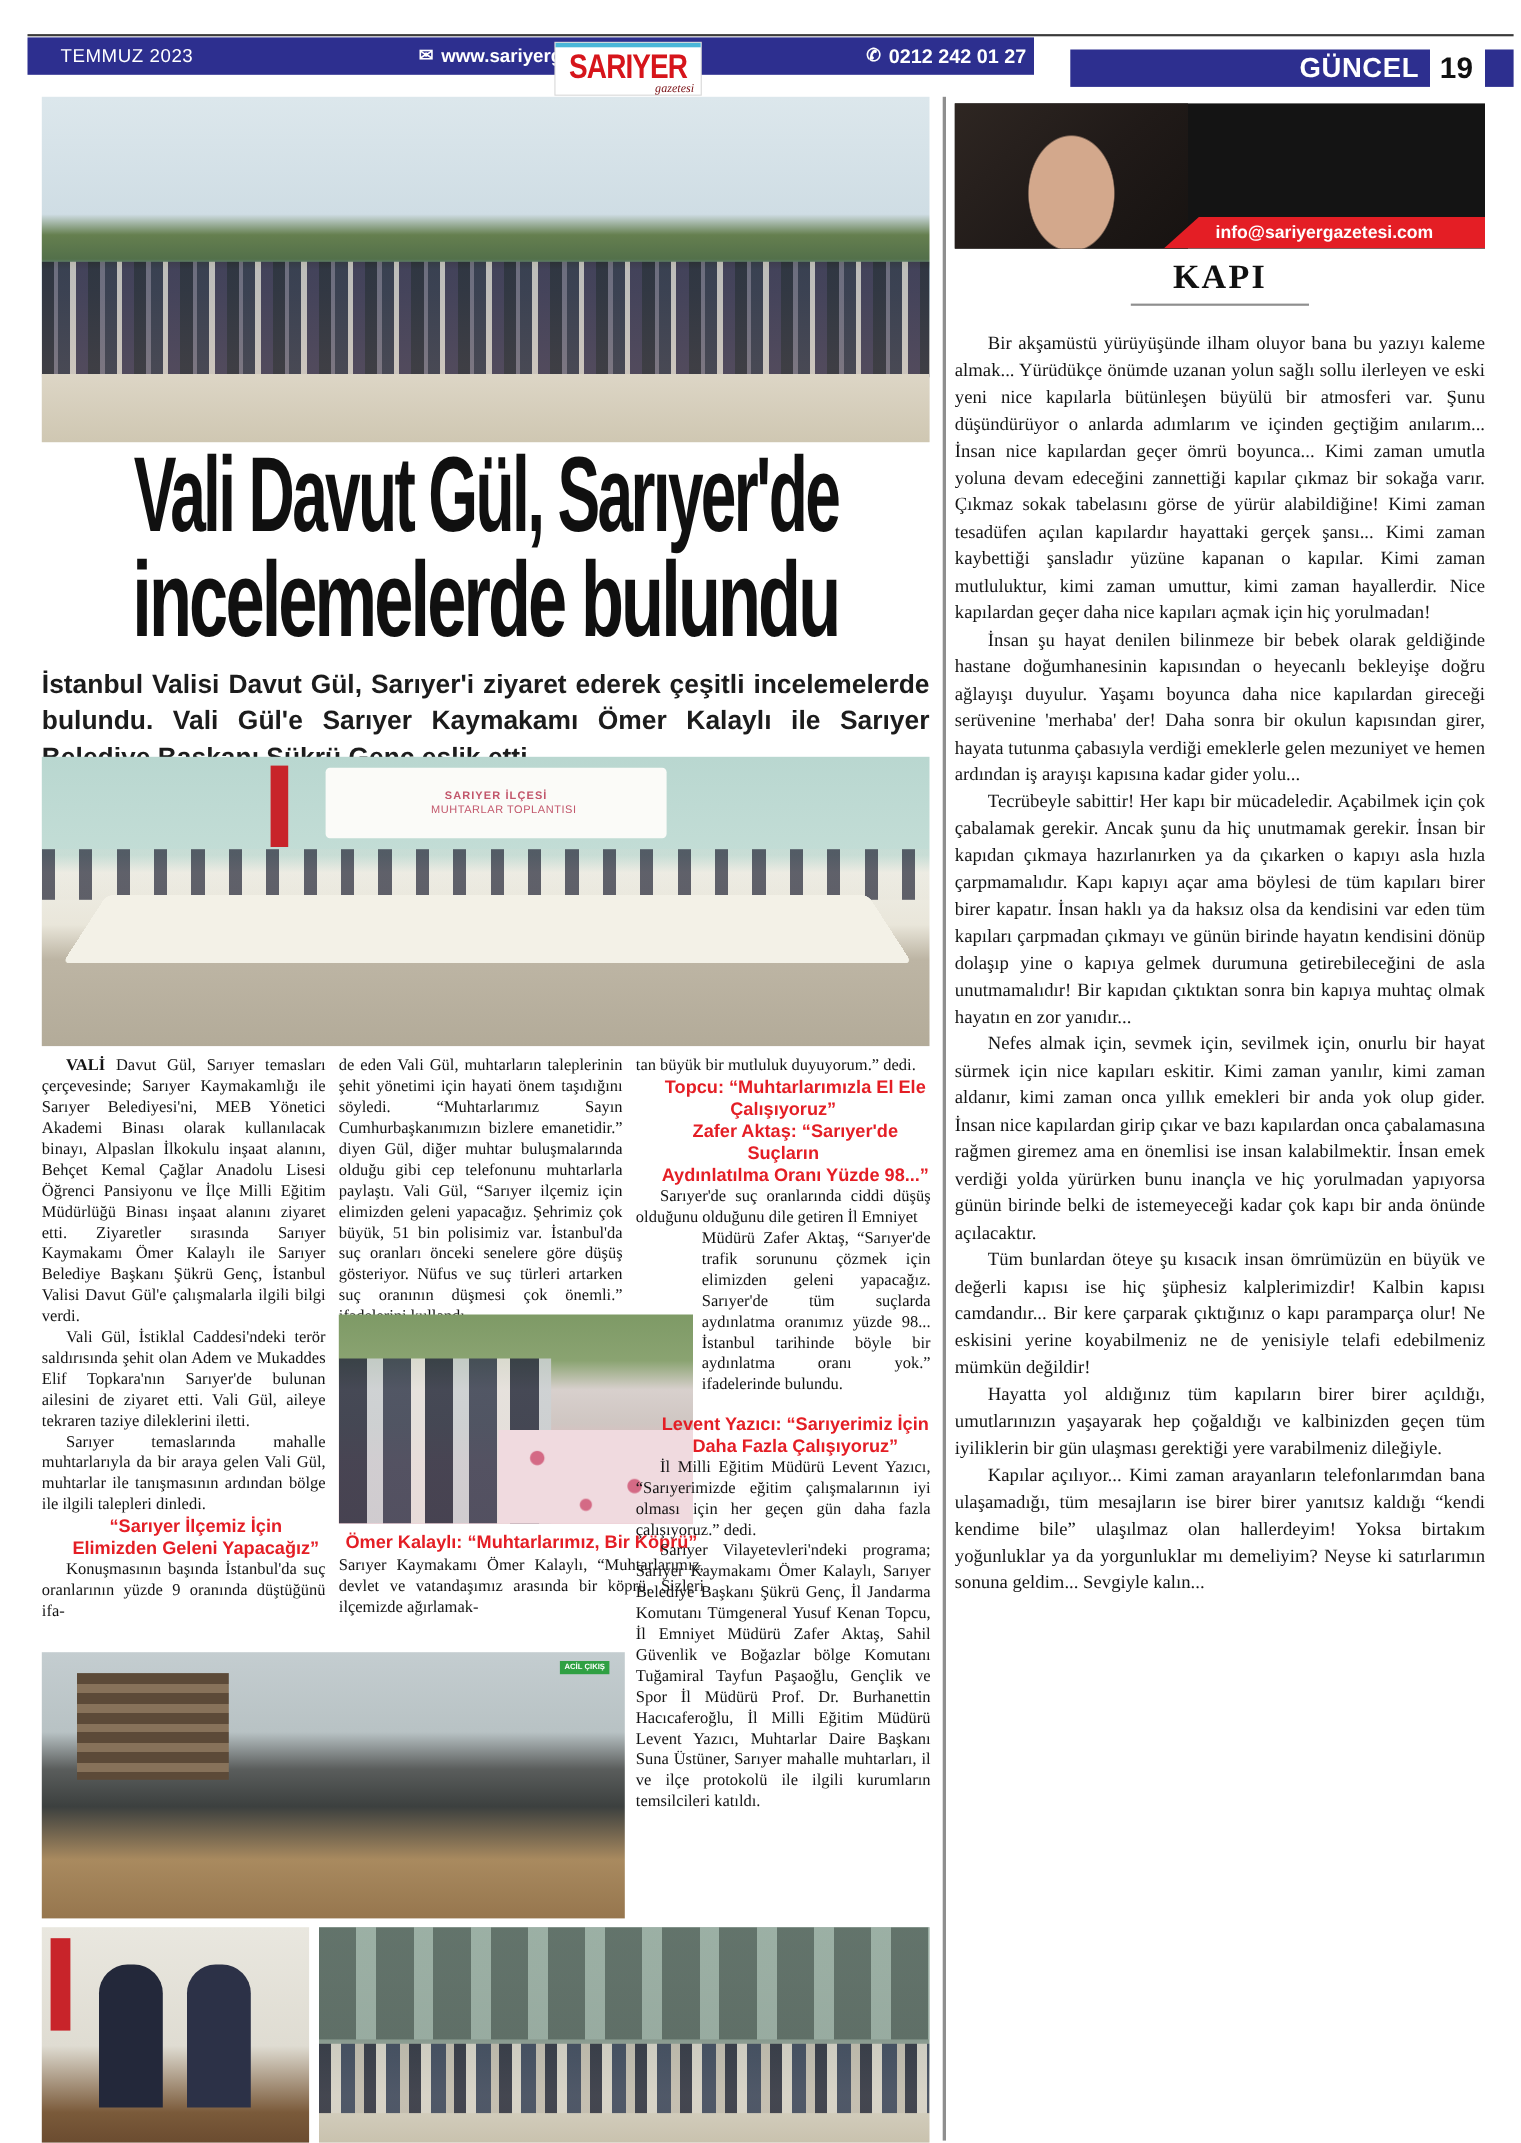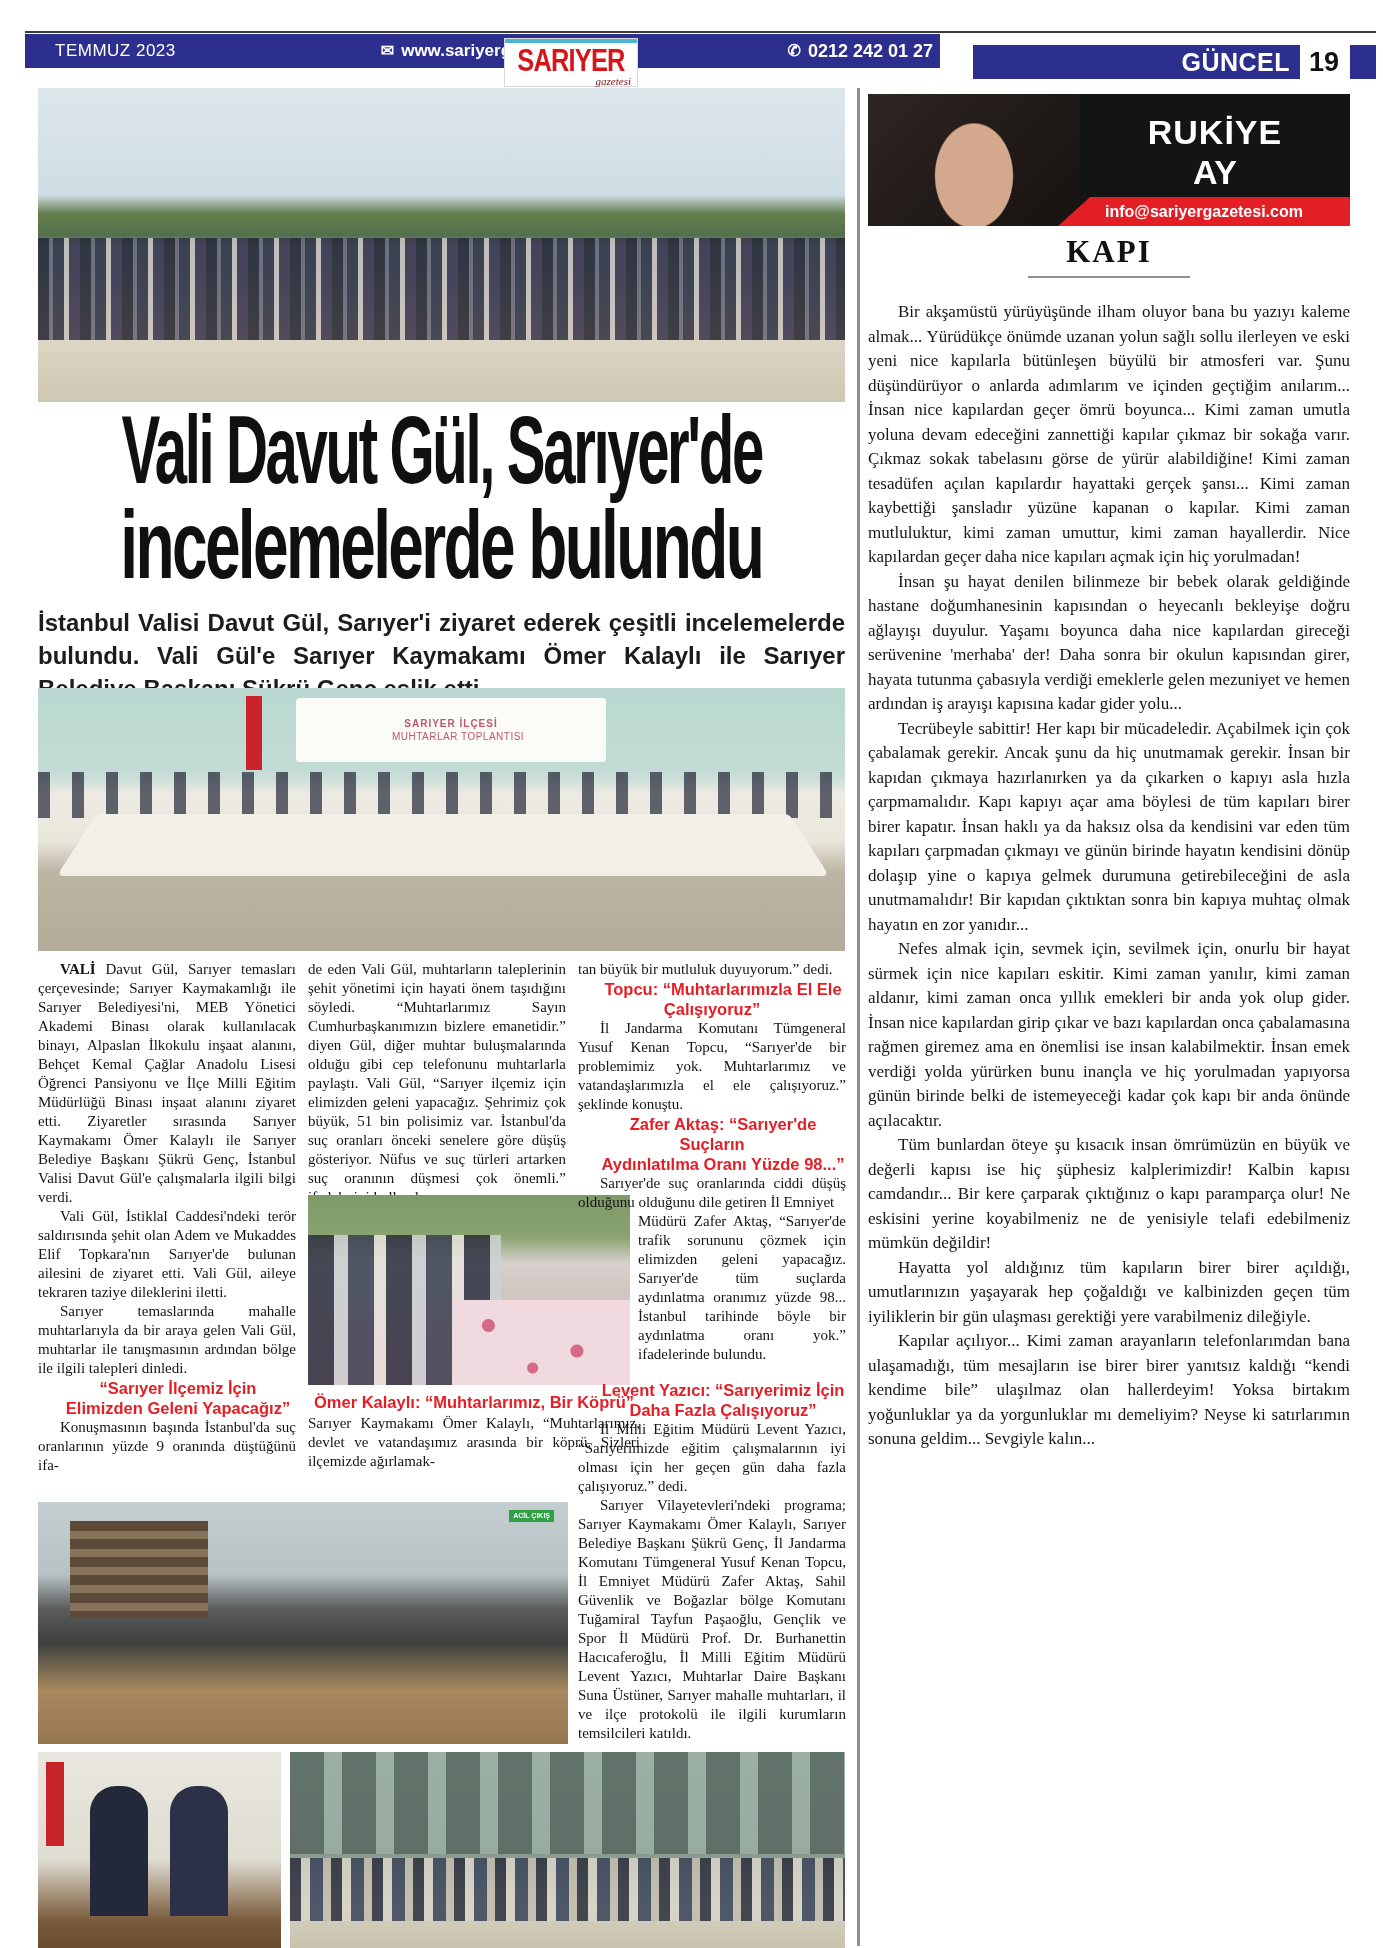--- a/index.html
+++ b/index.html
@@ -186,21 +186,20 @@
   <div class="figures"></div>
   <div class="cloth"></div>
 </div>
 
 <div class="abs col2-sub">Ömer Kalaylı: “Muhtarlarımız, Bir Köprü”</div>
 <div class="abs col2b">Sarıyer Kaymakamı Ömer Kalaylı, “Muhtarlarımız, devlet ve vatandaşımız arasında bir köprü. Sizleri ilçemizde ağırlamak-</div>
 
 <div class="abs col col3">
   <p style="text-indent:0">tan büyük bir mutluluk duyuyorum.” dedi.</p>
   <p class="redsub m-t8 m-b4">Topcu: “Muhtarlarımızla El Ele Çalışıyoruz”</p>
-  <p>İl Jandarma Komutanı Tümgeneral Yusuf Kenan Topcu, “Sarıyer'de bir problemimiz yok. Muhtarlarımız ve vatandaşlarımızla el ele çalışıyoruz.” şeklinde konuştu.</p>
   <p class="redsub m-t8">Zafer Aktaş: “Sarıyer'de Suçların</p>
   <p class="redsub m-b4">Aydınlatılma Oranı Yüzde 98...”</p>
   <p>Sarıyer'de suç oranlarında ciddi düşüş olduğunu olduğunu dile getiren İl Emniyet</p>
   <div class="wrap-spacer"></div>
   <p style="text-indent:0">Müdürü Zafer Aktaş, “Sarıyer'de trafik sorununu çözmek için elimizden geleni yapacağız. Sarıyer'de tüm suçlarda aydınlatma oranımız yüzde 98... İstanbul tarihinde böyle bir aydınlatma oranı yok.” ifadelerinde bulundu.</p>
   <div class="clr"></div>
   <p class="redsub m-t8">Levent Yazıcı: “Sarıyerimiz İçin</p>
   <p class="redsub m-b4">Daha Fazla Çalışıyoruz”</p>
   <p>İl Milli Eğitim Müdürü Levent Yazıcı, “Sarıyerimizde eğitim çalışmalarının iyi olması için her geçen gün daha fazla çalışıyoruz.” dedi.</p>
   <p>Sarıyer Vilayetevleri'ndeki programa; Sarıyer Kaymakamı Ömer Kalaylı, Sarıyer Belediye Başkanı Şükrü Genç, İl Jandarma Komutanı Tümgeneral Yusuf Kenan Topcu, İl Emniyet Müdürü Zafer Aktaş, Sahil Güvenlik ve Boğazlar bölge Komutanı Tuğamiral Tayfun Paşaoğlu, Gençlik ve Spor İl Müdürü Prof. Dr. Burhanettin Hacıcaferoğlu, İl Milli Eğitim Müdürü Levent Yazıcı, Muhtarlar Daire Başkanı Suna Üstüner, Sarıyer mahalle muhtarları, il ve ilçe protokolü ile ilgili kurumların temsilcileri katıldı.</p>
@@ -219,24 +218,20 @@
 
 <div class="abs photo ph-build">
   <div class="windows"></div>
   <div class="people"></div>
 </div>
 
 <div class="abs vrule"></div>
 
 <div class="abs author-box">
   <div class="author-photo"></div>
-  <div class="author-name">
-    <div class="an1">RUKİYE</div>
-    <div class="an2">AY</div>
-  </div>
   <div class="email-strip">
     <span>info@sariyergazetesi.com</span>
   </div>
 </div>
 
 <div class="abs col-title">KAPI</div>
 <div class="abs title-rule"></div>
 
 <div class="abs col-body">
   <p>Bir akşamüstü yürüyüşünde ilham oluyor bana bu yazıyı kaleme almak... Yürüdükçe önümde uzanan yolun sağlı sollu ilerleyen ve eski yeni nice kapılarla bütünleşen büyülü bir atmosferi var. Şunu düşündürüyor o anlarda adımlarım ve içinden geçtiğim anılarım... İnsan nice kapılardan geçer ömrü boyunca... Kimi zaman umutla yoluna devam edeceğini zannettiği kapılar çıkmaz bir sokağa varır. Çıkmaz sokak tabelasını görse de yürür alabildiğine! Kimi zaman tesadüfen açılan kapılardır hayattaki gerçek şansı... Kimi zaman kaybettiği şansladır yüzüne kapanan o kapılar. Kimi zaman mutluluktur, kimi zaman umuttur, kimi zaman hayallerdir. Nice kapılardan geçer daha nice kapıları açmak için hiç yorulmadan!</p>

